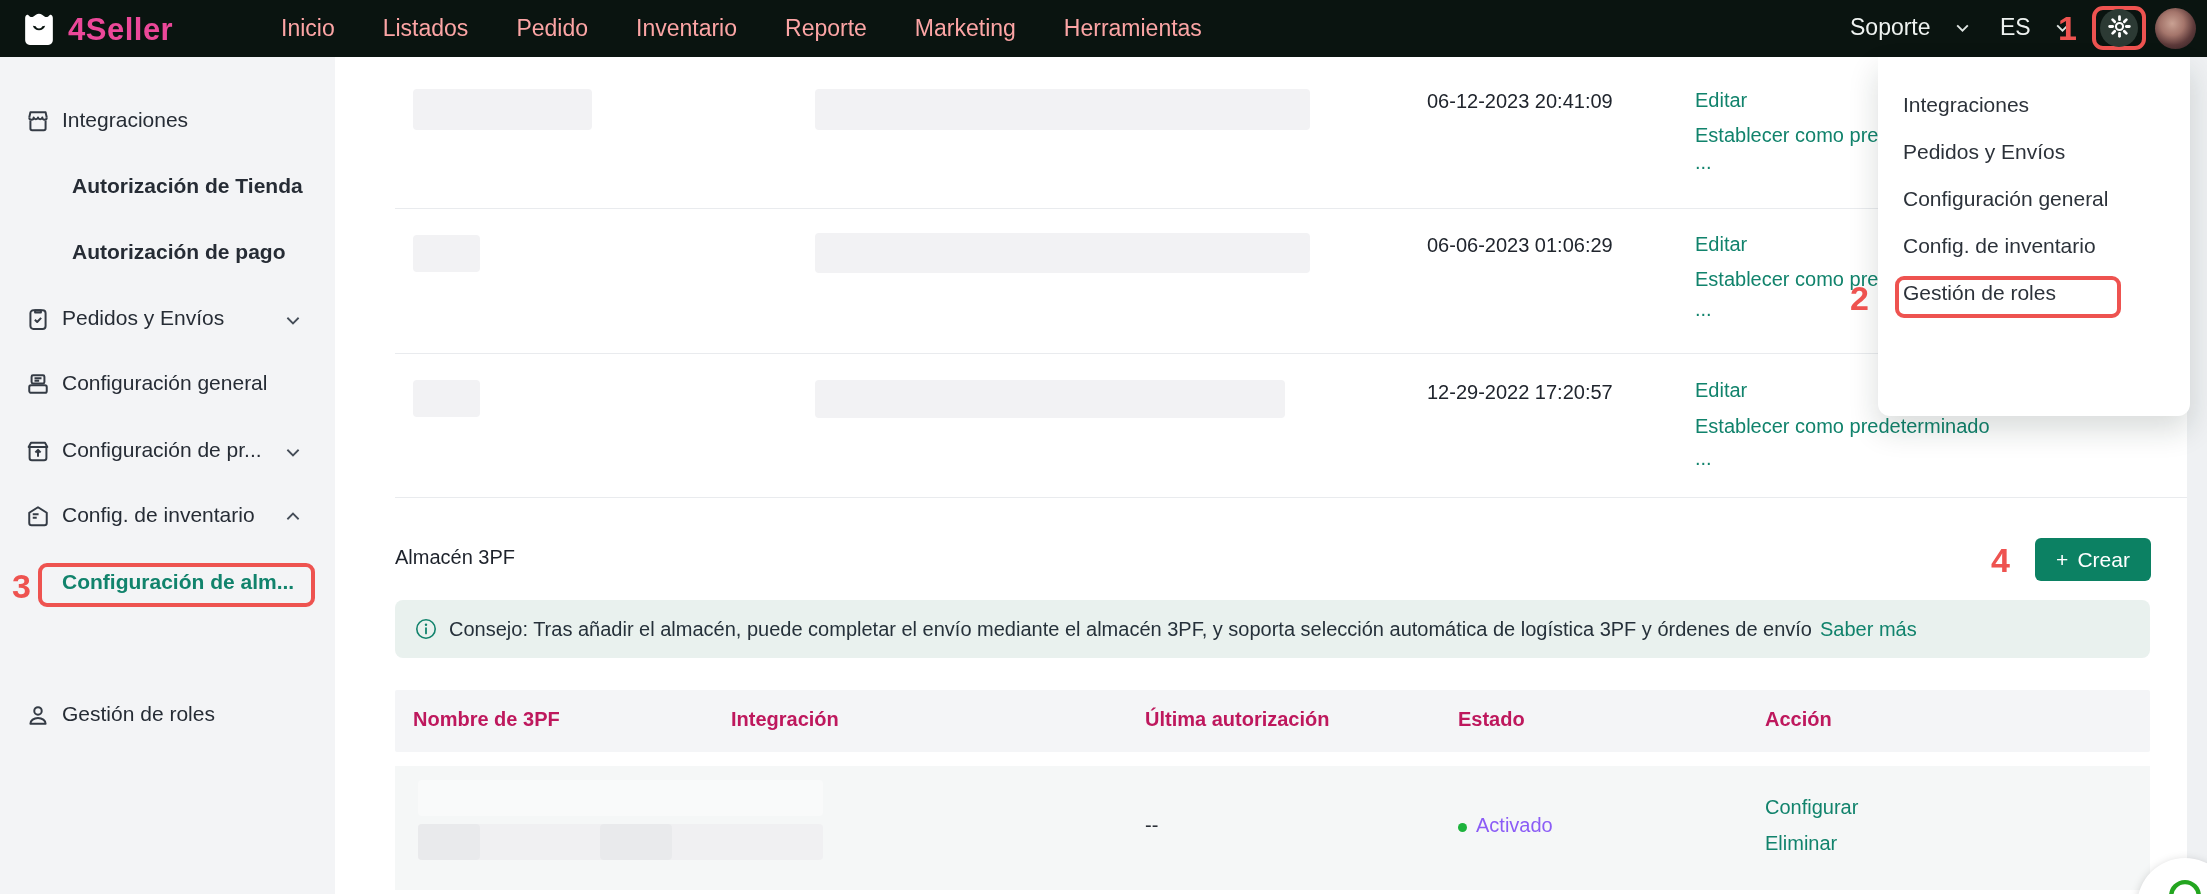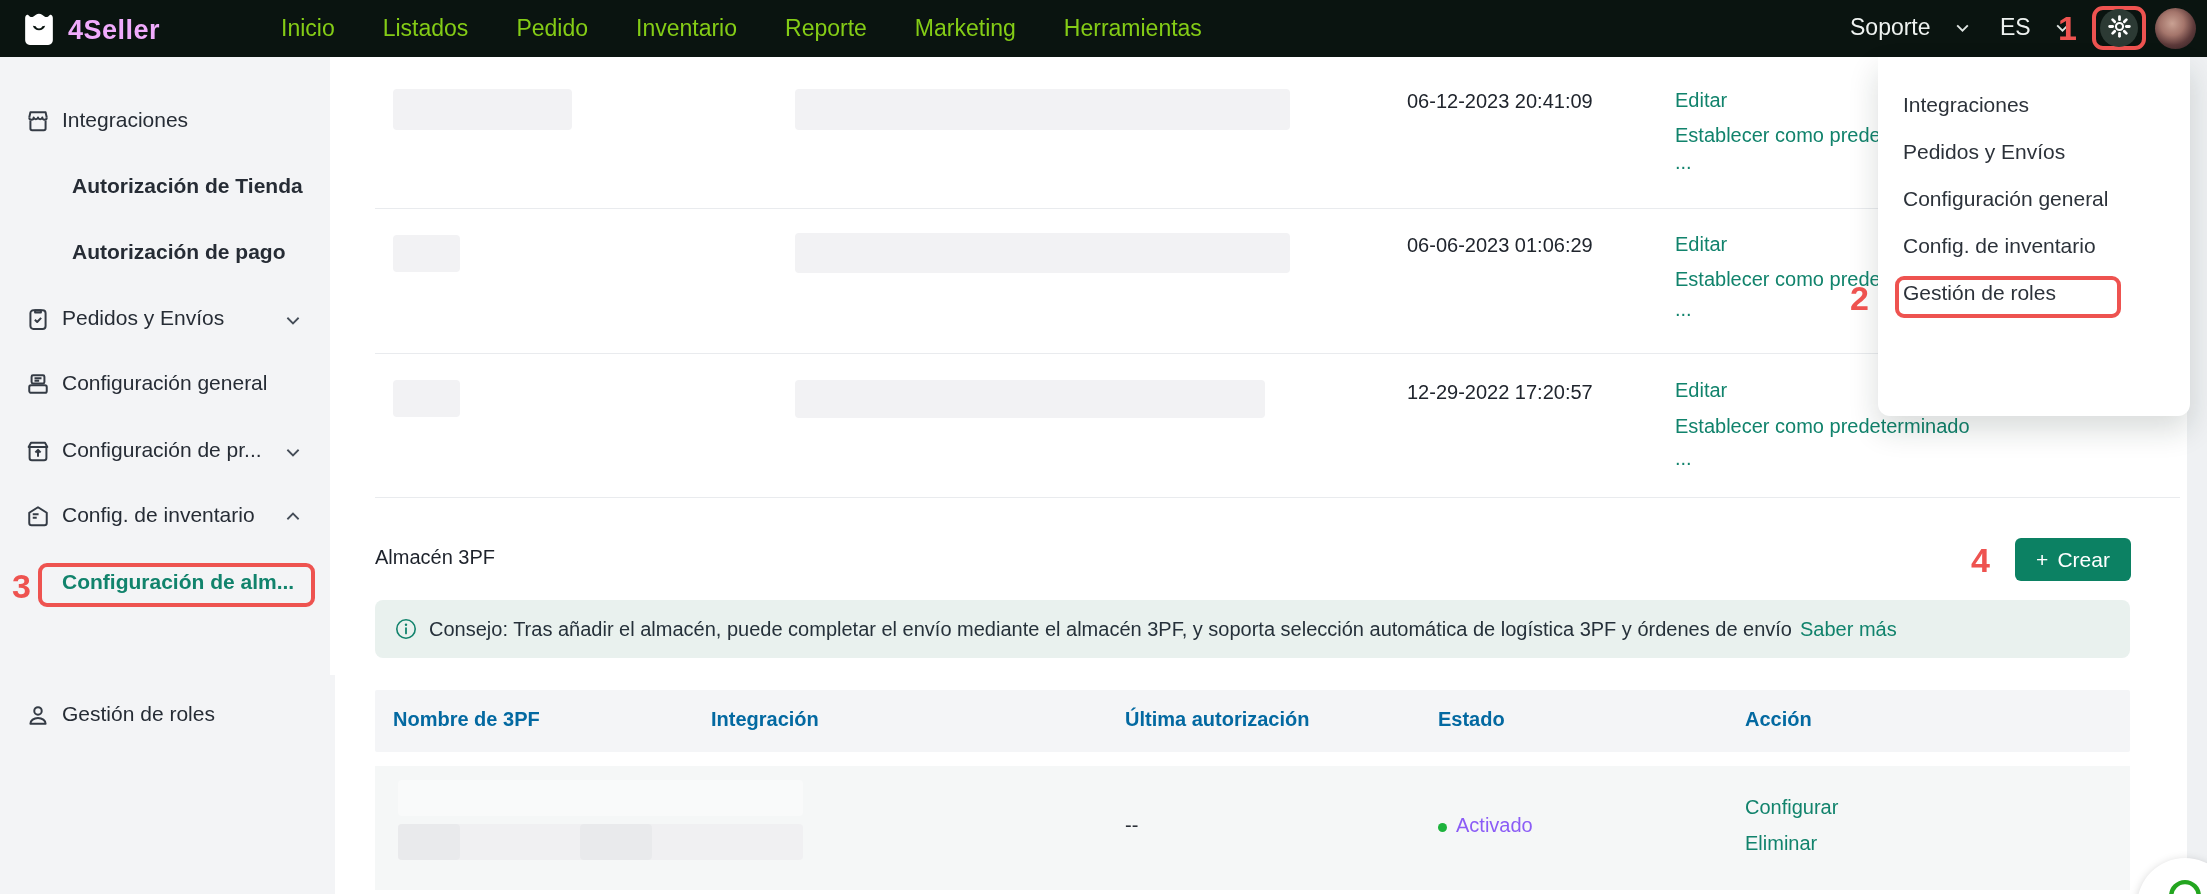--- a/index.html
+++ b/index.html
@@ -2,57 +2,57 @@
 <html><head>
 <meta charset="utf-8">
 <style>
   html,body{margin:0;padding:0;background:#ffffff;}
   .canvas{position:relative;width:2207px;height:894px;overflow:hidden;
           font-family:"Liberation Sans",sans-serif;color:#222831;background:#ffffff;}
 
   
   .navbar{position:absolute;left:0;top:0;width:2207px;height:57px;background:#0a1410;}
   .brand{position:absolute;left:20px;top:8px;display:flex;align-items:center;gap:10px;}
-  .brand-text{color:#f0abfc;font-size:27px;font-weight:bold;letter-spacing:.5px;}
+  .brand-text{color:#ec4899;font-size:31px;font-weight:bold;letter-spacing:.5px;}
   .nav-items{position:absolute;left:281px;top:0;height:57px;display:flex;align-items:center;gap:48px;}
-  .nav-item{color:#84cc16;font-size:23px;cursor:pointer;white-space:nowrap;}
+  .nav-item{color:#fca5a5;font-size:23px;cursor:pointer;white-space:nowrap;}
   .nav-right-label{position:absolute;top:14px;color:#eef2f0;font-size:23px;display:flex;align-items:center;gap:23px;}
   .chev svg{display:block;}
   .gear-wrap{position:absolute;left:2092px;top:6px;width:54px;height:44px;border:4px solid #ee5350;border-radius:11px;box-sizing:border-box;display:flex;align-items:center;justify-content:center;background:transparent;}
   .gear-circle{width:38px;height:38px;border-radius:50%;background:#2c3a34;display:flex;align-items:center;justify-content:center;cursor:pointer;}
   .avatar{position:absolute;left:2155px;top:8px;width:41px;height:41px;border-radius:50%;cursor:pointer;
           background:radial-gradient(circle at 42% 38%, #c9a193 0%, #a4756b 34%, #5d3a3a 62%, #241a1e 100%);}
   .step-digit{position:absolute;color:#ee5350;font-size:34px;font-weight:bold;line-height:1;z-index:60;}
 
   
   .sidebar{position:absolute;left:0;top:57px;width:335px;height:837px;background:#f3f4f6;}
   .sb-item{position:absolute;left:0;width:335px;height:44px;cursor:pointer;}
   .sb-icon{position:absolute;left:24px;top:8px;width:28px;height:28px;}
   .sb-label{position:absolute;left:62px;top:9px;font-size:21px;color:#262c35;white-space:nowrap;}
   .sb-sub .sb-label{left:72px;font-weight:bold;}
   .sb-item.active .sb-label{color:#11836c;}
   .sb-chev{position:absolute;left:284px;top:14px;}
   .ann-box{position:absolute;border:4px solid #ee5350;border-radius:9px;box-sizing:border-box;z-index:55;pointer-events:none;}
 
   
-  .content{position:absolute;left:330px;top:57px;width:1852px;height:618px;background:#ffffff;}
+  .content{position:absolute;left:350px;top:57px;width:1852px;height:618px;background:#ffffff;}
   .ph{position:absolute;background:#f2f2f4;border-radius:4px;}
   .hr{position:absolute;left:45px;width:1805px;height:1px;background:#e9ebee;}
   .date-cell{position:absolute;left:1077px;font-size:20px;color:#20252d;white-space:nowrap;}
   .link{color:#11836c;font-size:20px;cursor:pointer;white-space:nowrap;}
   .act{position:absolute;left:1345px;}
   .section-title{position:absolute;left:45px;top:489px;font-size:20px;color:#1d222b;}
   .create-btn{position:absolute;left:1685px;top:481px;width:116px;height:43px;background:#0c8163;border:none;border-radius:6px;
               color:#ffffff;font-size:21px;font-family:"Liberation Sans",sans-serif;cursor:pointer;display:flex;align-items:center;justify-content:center;gap:9px;}
   .tip{position:absolute;left:45px;top:543px;width:1755px;height:58px;background:#e9f1ee;border-radius:8px;
        display:flex;align-items:center;box-sizing:border-box;padding-left:20px;font-size:20px;color:#26313a;}
   .tip-text{margin-left:12px;white-space:nowrap;}
   .tip .link{margin-left:8px;}
   .thead{position:absolute;left:45px;top:633px;width:1755px;height:62px;background:#f4f5f7;border-radius:2px;}
-  .th{position:absolute;top:18px;font-size:20px;font-weight:bold;color:#0369a1;white-space:nowrap;}
+  .th{position:absolute;top:18px;font-size:20px;font-weight:bold;color:#be185d;white-space:nowrap;}
   .trow{position:absolute;left:45px;top:709px;width:1755px;height:124px;background:#f5f7f7;}
   .status-dot{display:inline-block;width:9px;height:9px;border-radius:50%;background:#1db33c;margin-right:9px;}
   .scroll-strip{position:absolute;left:2187px;top:57px;width:20px;height:837px;background:#eff1f3;}
   .chat-widget{position:absolute;left:2137px;top:858px;width:96px;height:96px;border-radius:50%;background:#ffffff;
                box-shadow:0 2px 10px rgba(0,0,0,.18);display:flex;justify-content:center;padding-top:14px;box-sizing:border-box;cursor:pointer;z-index:70;}
 
   
   .dropdown{position:absolute;left:1878px;top:57px;width:312px;height:359px;background:#ffffff;z-index:40;
             border-radius:0 0 12px 12px;box-shadow:0 14px 30px rgba(18,40,33,.16);padding-top:24px;box-sizing:border-box;}
   .dd-item{height:47px;line-height:47px;padding-left:25px;font-size:21px;color:#2c323a;cursor:pointer;white-space:nowrap;}

